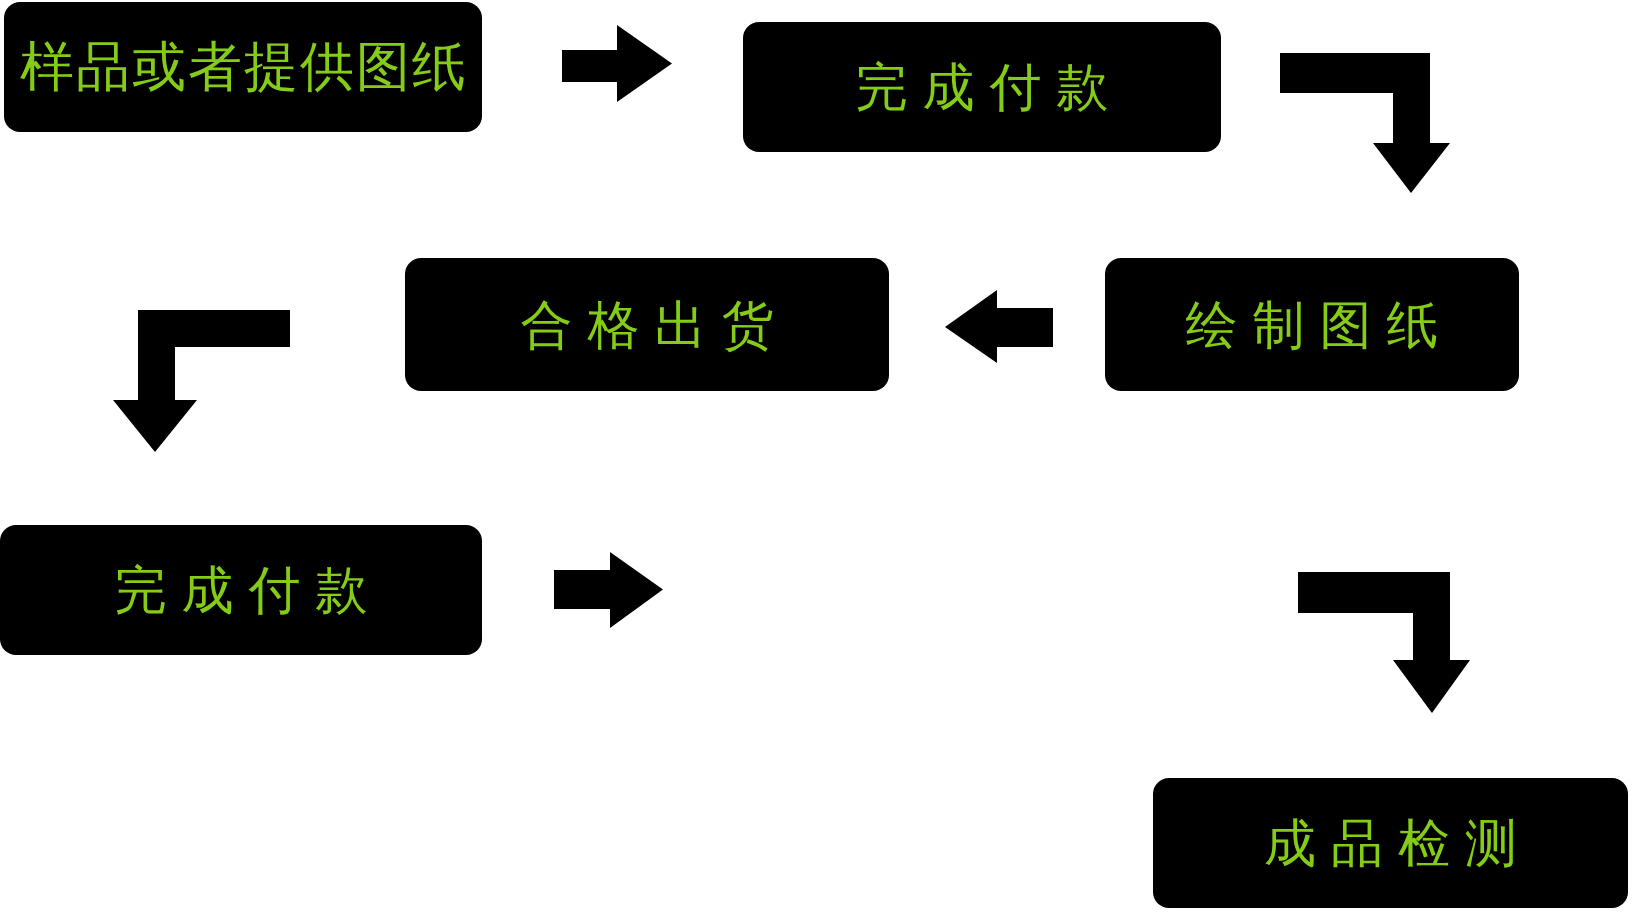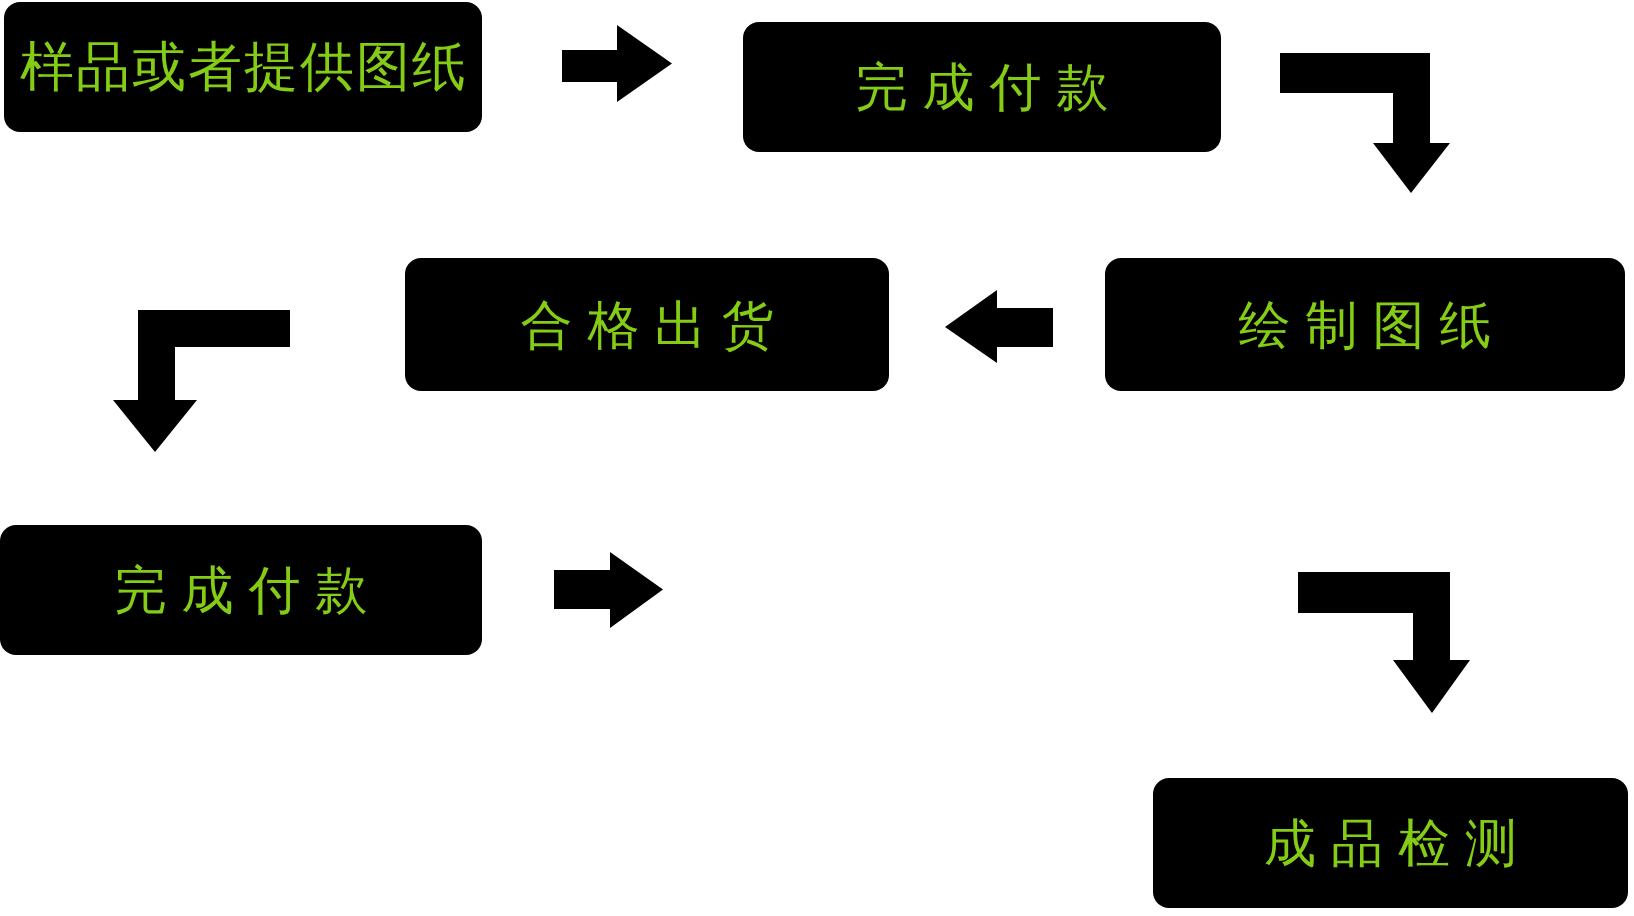--- a/index.html
+++ b/index.html
@@ -53,21 +53,21 @@
 <div id="canvas">
 
   <div class="node" style="left:4px; top:2px; width:478px; height:130px;">
     <span class="node-label wide">样品或者提供图纸</span>
   </div>
 
   <div class="node" style="left:743px; top:2px; width:478px; height:130px;margin-top:20px;">
     <span class="node-label">完成付款</span>
   </div>
 
-  <div class="node" style="left:1105px; top:258px; width:520px; height:133px;">
+  <div class="node" style="left:1105px; top:258px; width:414px; height:133px;">
     <span class="node-label">绘制图纸</span>
   </div>
 
   <div class="node" style="left:405px; top:258px; width:484px; height:133px;">
     <span class="node-label">合格出货</span>
   </div>
 
   <div class="node" style="left:0px; top:525px; width:482px; height:130px;">
     <span class="node-label">完成付款</span>
   </div>

